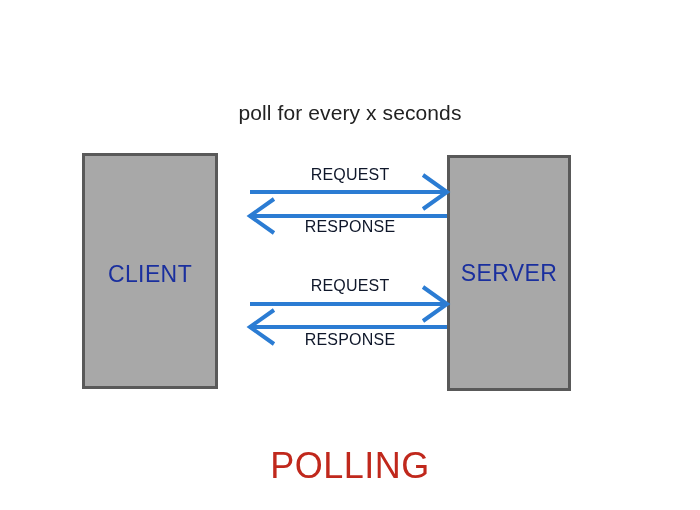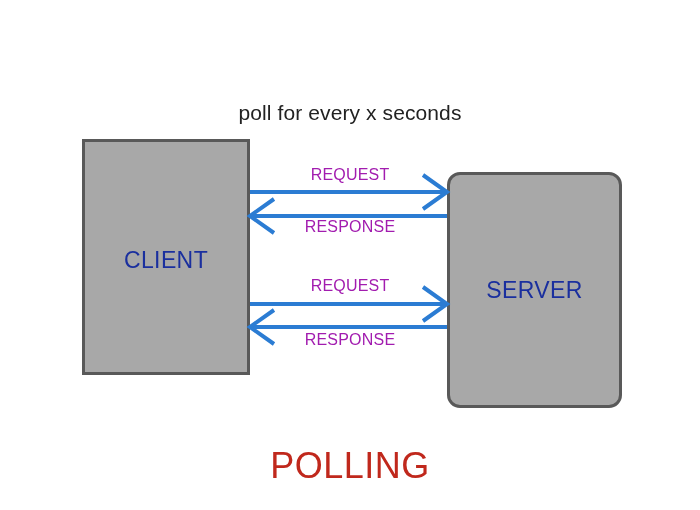--- a/index.html
+++ b/index.html
@@ -37,31 +37,30 @@
     position: absolute;
     background: #a8a8a8;
     border: 3px solid #595959;
     box-sizing: border-box;
     display: flex;
     align-items: center;
     justify-content: center;
   }
   .node-box.client {
     left: 82px;
-    top: 95px;
-    width: 168px;
+    top: 109px;
+    width: 136px;
     height: 236px;
     justify-content: center;
   }
   .node-box.server {
     left: 447px;
-    top: 128px;
-    width: 175px;
+    top: 111px;
+    width: 124px;
     height: 236px;
-    border-radius: 13px;
   }
   .node-label {
     font-size: 23px;
     color: #1a2f9e;
     letter-spacing: 0.4px;
     white-space: nowrap;
     position: relative;
   }
   .node-box.client .node-label { top: 3px; }
   .node-box.server .node-label { top: 0px; }
@@ -72,21 +71,21 @@
     left: 0;
     top: 0;
     width: 700px;
     height: 510px;
   }
 
   
   .msg-label {
     position: absolute;
     font-size: 16px;
-    color: #a21caf;
+    color: #0f172a;
     letter-spacing: 0.2px;
     white-space: nowrap;
     text-align: center;
   }
   .msg-label.req1 { left: 253px; top: 122px; width: 194px; }
   .msg-label.res1 { left: 253px; top: 174px; width: 194px; }
   .msg-label.req2 { left: 253px; top: 233px; width: 194px; }
   .msg-label.res2 { left: 253px; top: 287px; width: 194px; }
 
   

